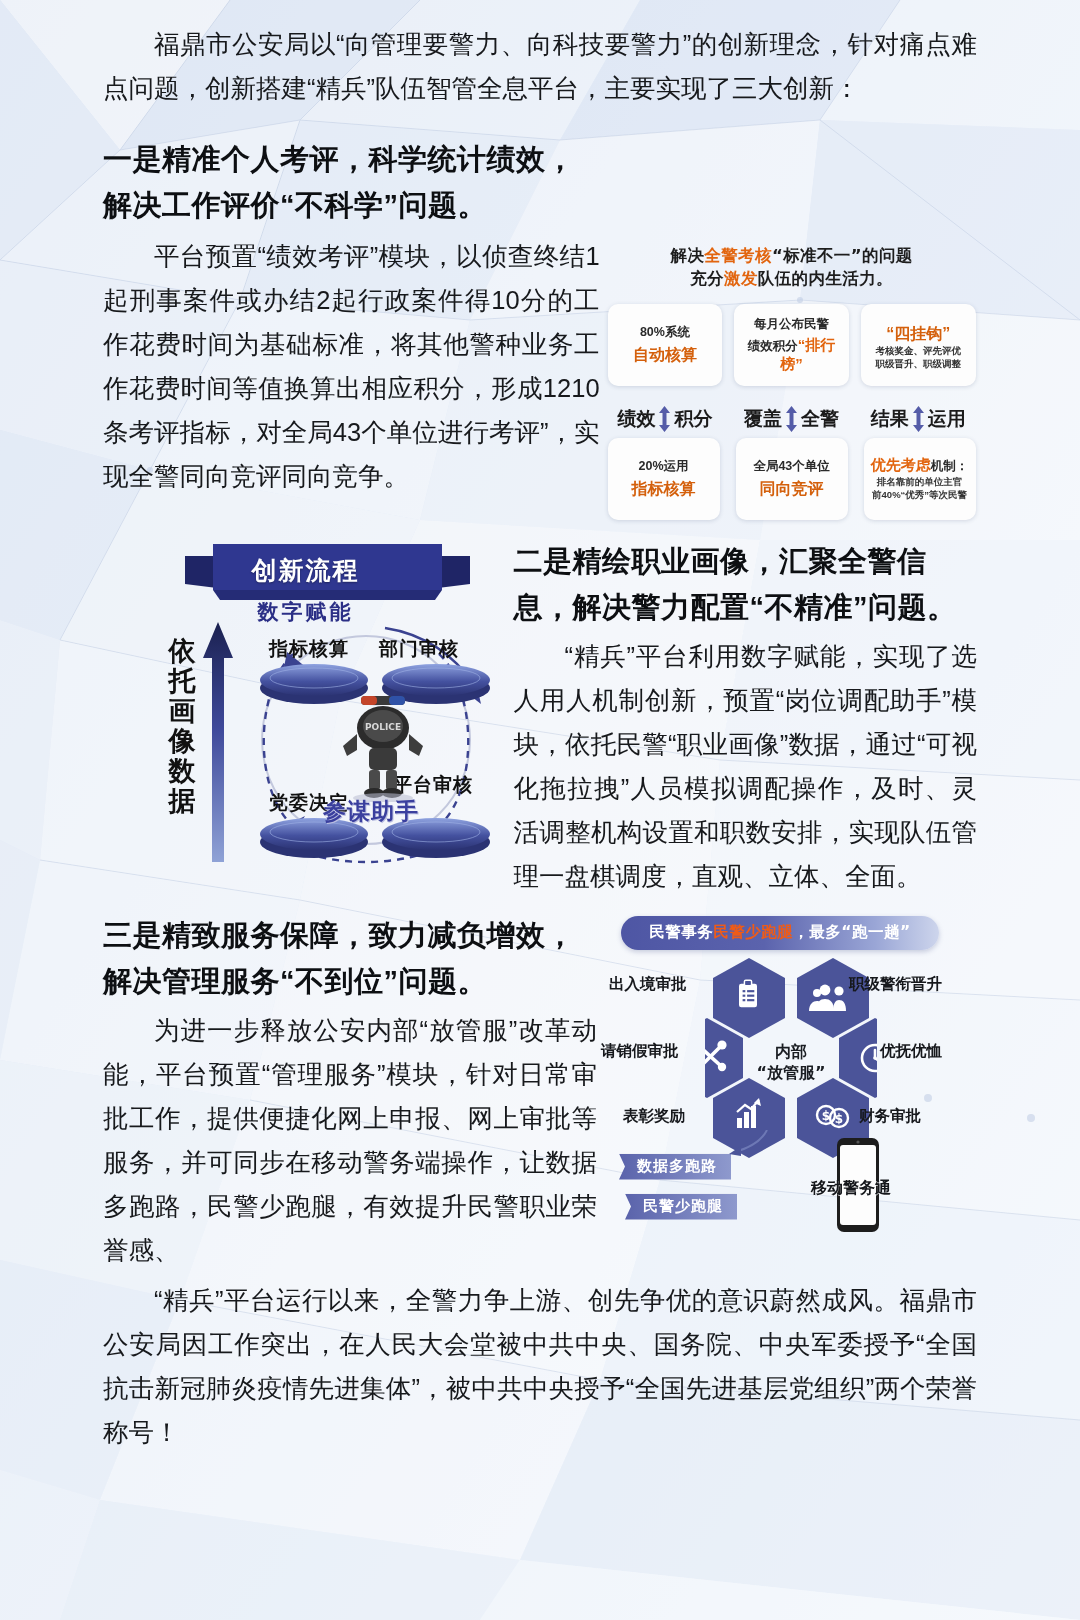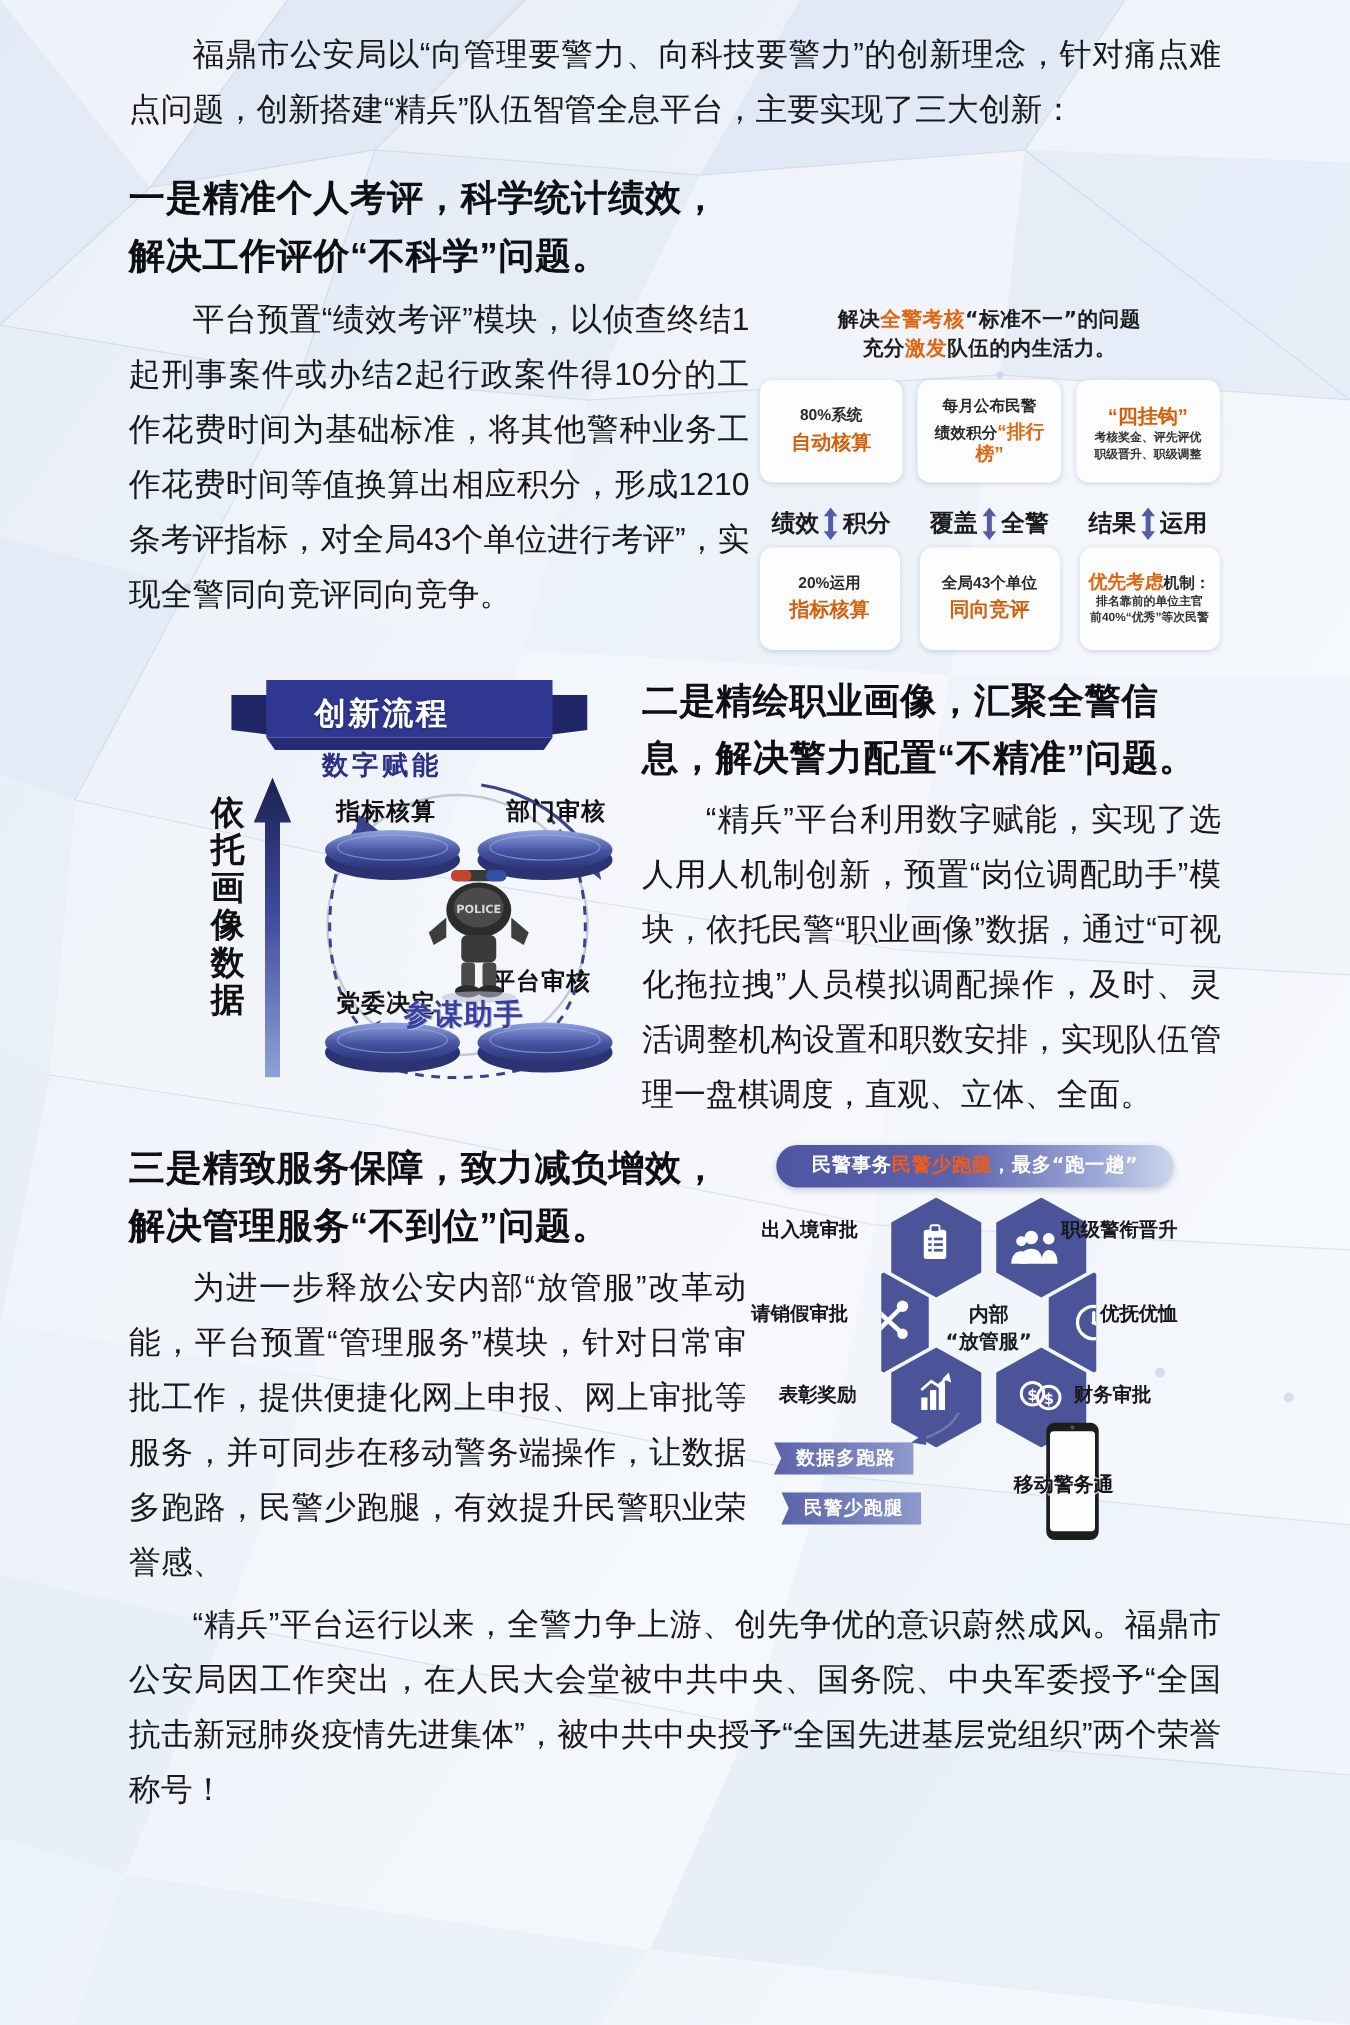--- a/index.html
+++ b/index.html
@@ -418,21 +418,21 @@
             <ellipse cx="55" cy="18" rx="54" ry="16" fill="url(#disc)"></ellipse>
             <ellipse cx="55" cy="16" rx="44" ry="10" fill="none" stroke="#9fb0e4" stroke-width="1" opacity=".6"></ellipse>
           </svg>
           <svg style="position:absolute;left:218px;top:272px;" width="110" height="44" viewBox="0 0 110 44">
             <ellipse cx="55" cy="26" rx="54" ry="16" fill="#2b3373"></ellipse>
             <ellipse cx="55" cy="18" rx="54" ry="16" fill="url(#disc)"></ellipse>
             <ellipse cx="55" cy="16" rx="44" ry="10" fill="none" stroke="#9fb0e4" stroke-width="1" opacity=".6"></ellipse>
           </svg>
 
           <div class="node-lab" style="left:106px;top:92px;">指标核算</div>
-          <div class="node-lab" style="left:242px;top:92px;">部门审核</div>
+          <div class="node-lab" style="left:216px;top:92px;">部门审核</div>
           <div class="node-lab" style="left:106px;top:246px;">党委决定</div>
           <div class="node-lab" style="left:230px;top:228px;">平台审核</div>
 
           <svg style="position:absolute;left:170px;top:150px;" width="100" height="108" viewBox="0 0 100 108">
             <rect x="28" y="2" width="44" height="9" rx="4" fill="#3a3a3a"></rect>
             <rect x="28" y="2" width="16" height="9" rx="4" fill="#c4452a"></rect>
             <rect x="56" y="2" width="16" height="9" rx="4" fill="#2f52a8"></rect>
             <ellipse cx="50" cy="34" rx="26" ry="22" fill="#2c2c2c"></ellipse>
             <ellipse cx="50" cy="32" rx="20" ry="16" fill="#4a4a4a"></ellipse>
             <text x="50" y="36" font-size="9" fill="#d8d8d8" text-anchor="middle" font-family="DejaVu Sans, sans-serif" font-weight="bold">POLICE</text>

